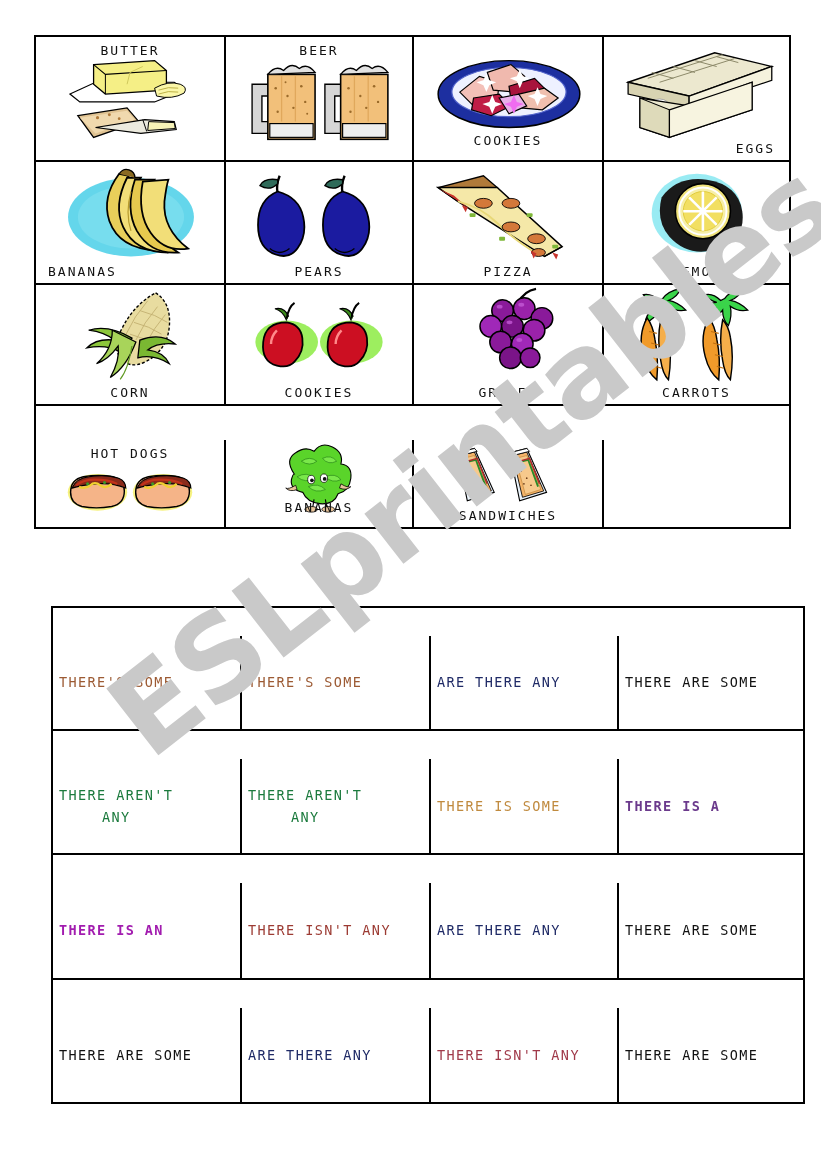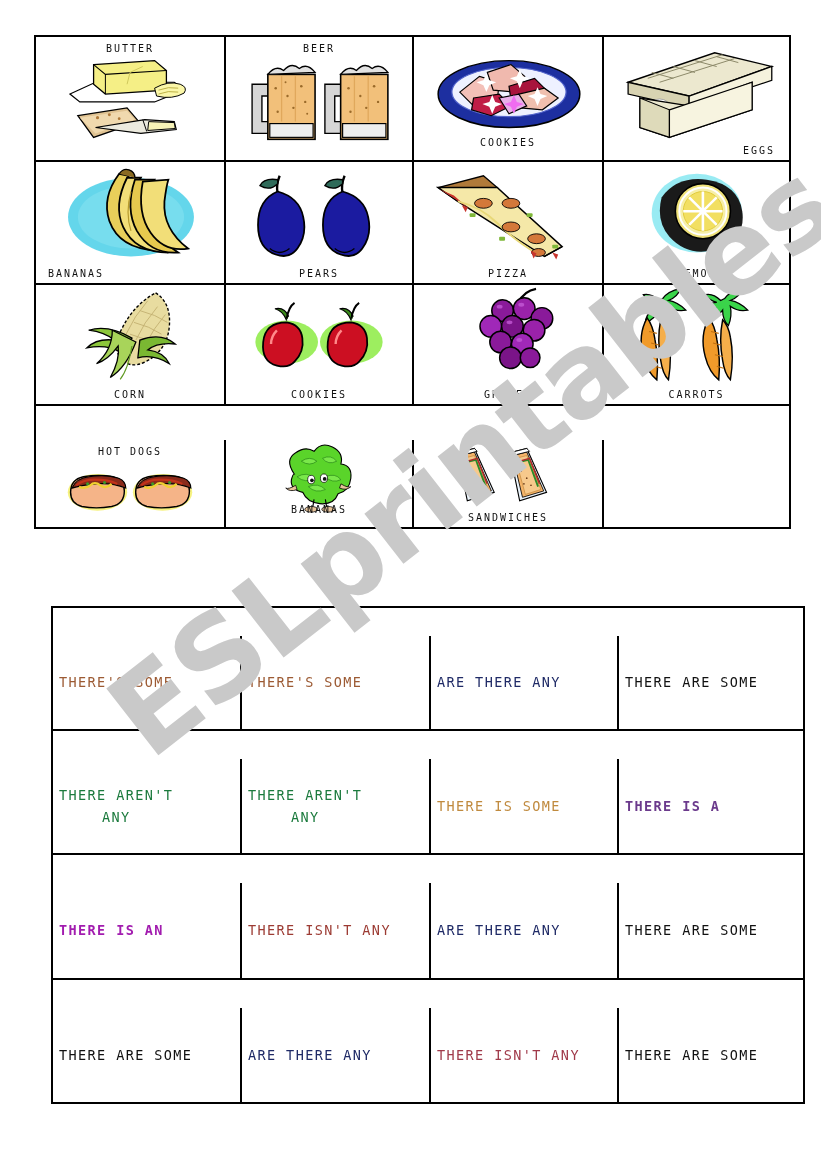--- a/index.html
+++ b/index.html
@@ -67,21 +67,21 @@
   }
   .pic-cell:nth-child(4n) { border-right: none; }
   .pic-cell:nth-child(n+13) { border-bottom: none; margin-top: 34px; }
 
   .pic-label {
     position: absolute;
     left: 0;
     right: 0;
     text-align: center;
     font-family: "DejaVu Sans Mono", monospace;
-    font-size: 10px;
+    font-size: 13px;
     letter-spacing: 2px;
     color: #111;
     white-space: nowrap;
   }
   .lbl-top { top: 6px; }
   .lbl-bottom { bottom: 4px; }
   .lbl-bottom-right { bottom: 4px; left: auto; right: 14px; text-align: right; }
   .lbl-bottom-left { bottom: 4px; left: 12px; right: auto; text-align: center; }
   .lbl-bottom-inset { bottom: 12px; }
 

